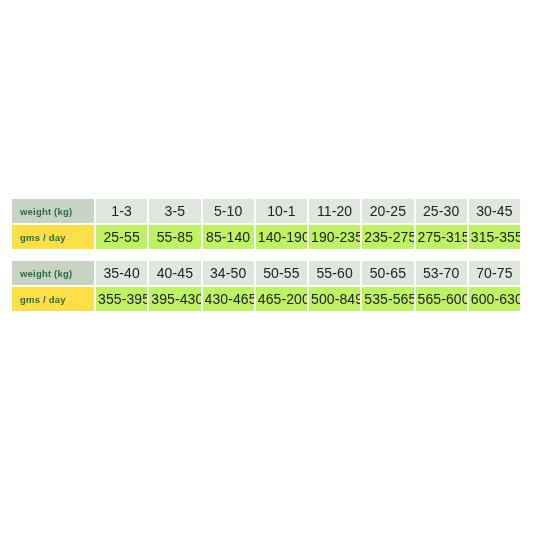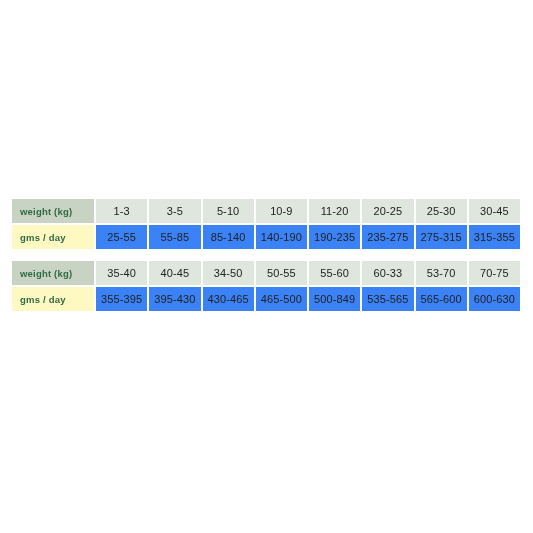--- a/index.html
+++ b/index.html
@@ -38,21 +38,21 @@
 
   .feeding-table + .feeding-table {
     margin-top: 8px;
   }
 
   .feeding-table td {
     height: 24px;
     padding: 0 2px;
     text-align: center;
     vertical-align: middle;
-    font-size: 11px;
+    font-size: 14px;
     color: #222222;
     letter-spacing: 0.1px;
     white-space: nowrap;
     overflow: hidden;
   }
 
   
   .feeding-table td.row-label {
     width: 72px;
     text-align: left;
@@ -66,41 +66,41 @@
   
   tr.row-weight td {
     background: #dfe6dd;
   }
   tr.row-weight td.row-label {
     background: #c8d3c4;
   }
 
   
   tr.row-grams td {
-    background: #3b82f6;
+    background: #bef264;
   }
   tr.row-grams td.row-label {
-    background: #fef9c3;
+    background: #fde047;
   }
 </style>
 </head>
 <body>
 
 <div id="page">
 
   <div id="chart-stack">
 
     <table class="feeding-table">
       <tbody>
         <tr class="row-weight">
           <td class="row-label">weight (kg)</td>
           <td>1-3</td>
           <td>3-5</td>
           <td>5-10</td>
-          <td>10-9</td>
+          <td>10-1</td>
           <td>11-20</td>
           <td>20-25</td>
           <td>25-30</td>
           <td>30-45</td>
         </tr>
         <tr class="row-grams">
           <td class="row-label">gms / day</td>
           <td>25-55</td>
           <td>55-85</td>
           <td>85-140</td>
@@ -115,30 +115,30 @@
 
     <table class="feeding-table">
       <tbody>
         <tr class="row-weight">
           <td class="row-label">weight (kg)</td>
           <td>35-40</td>
           <td>40-45</td>
           <td>34-50</td>
           <td>50-55</td>
           <td>55-60</td>
-          <td>60-33</td>
+          <td>50-65</td>
           <td>53-70</td>
           <td>70-75</td>
         </tr>
         <tr class="row-grams">
           <td class="row-label">gms / day</td>
           <td>355-395</td>
           <td>395-430</td>
           <td>430-465</td>
-          <td>465-500</td>
+          <td>465-200</td>
           <td>500-849</td>
           <td>535-565</td>
           <td>565-600</td>
           <td>600-630</td>
         </tr>
       </tbody>
     </table>
 
   </div>
 

